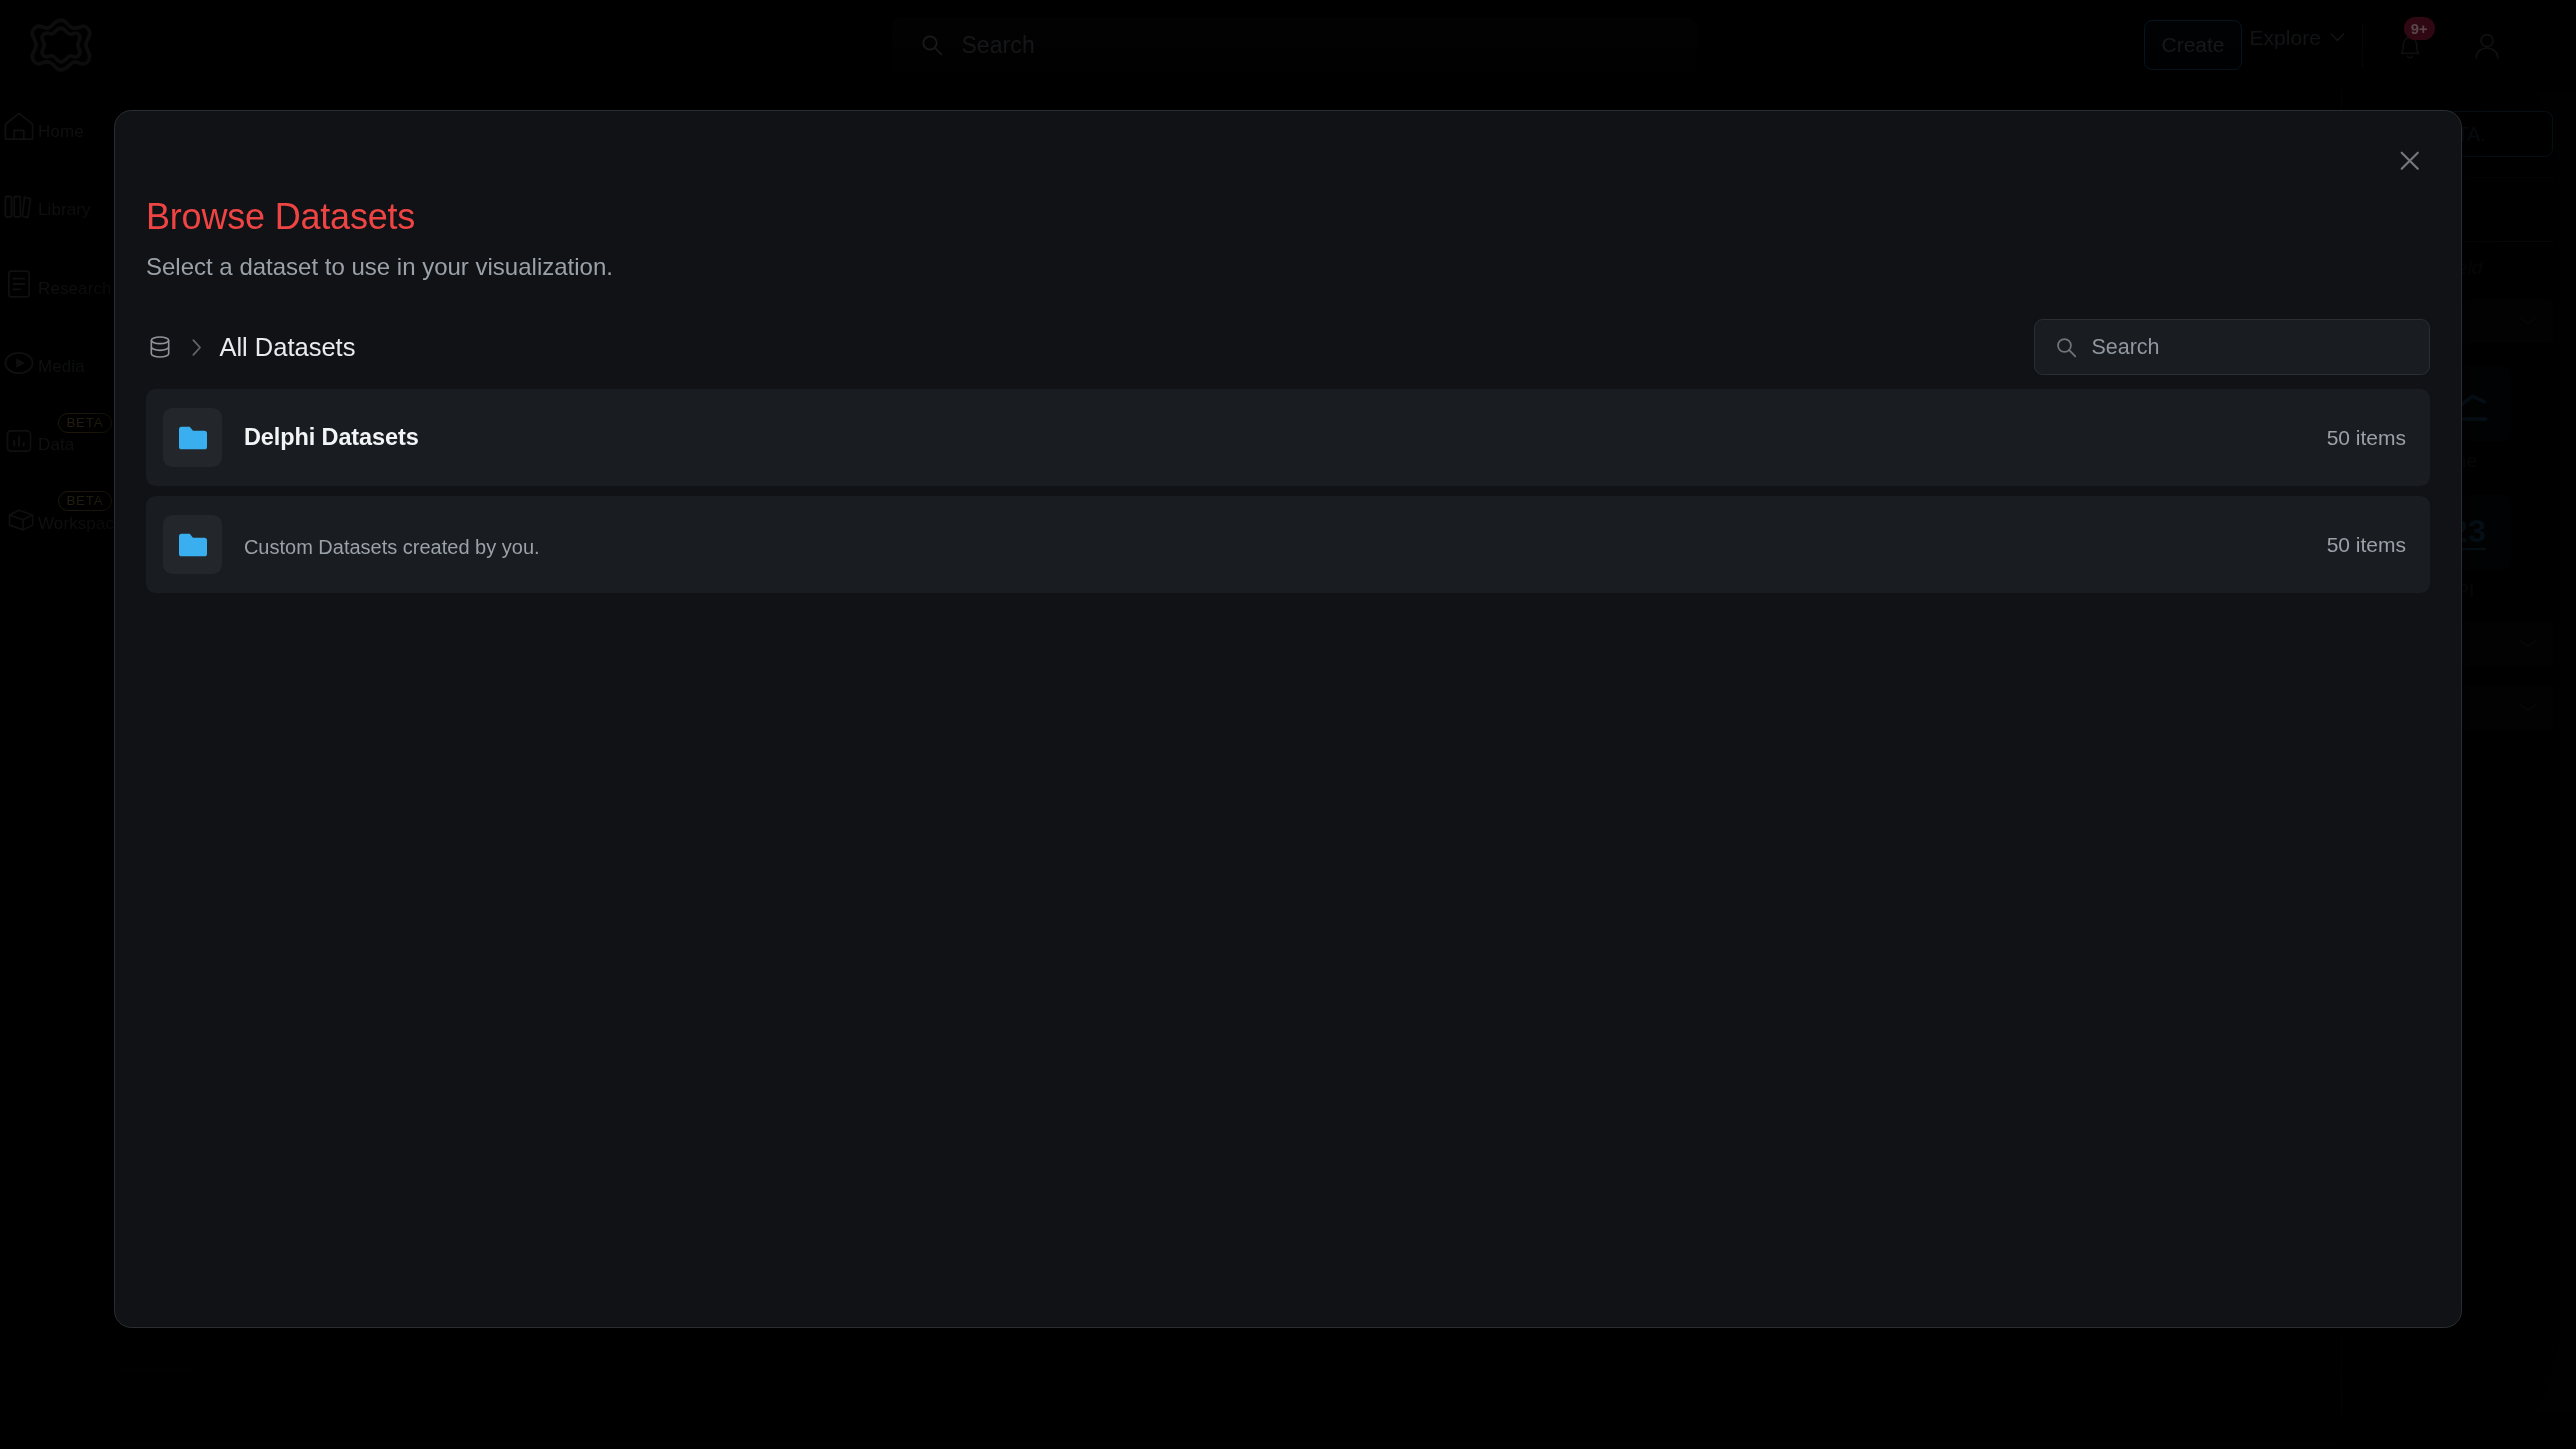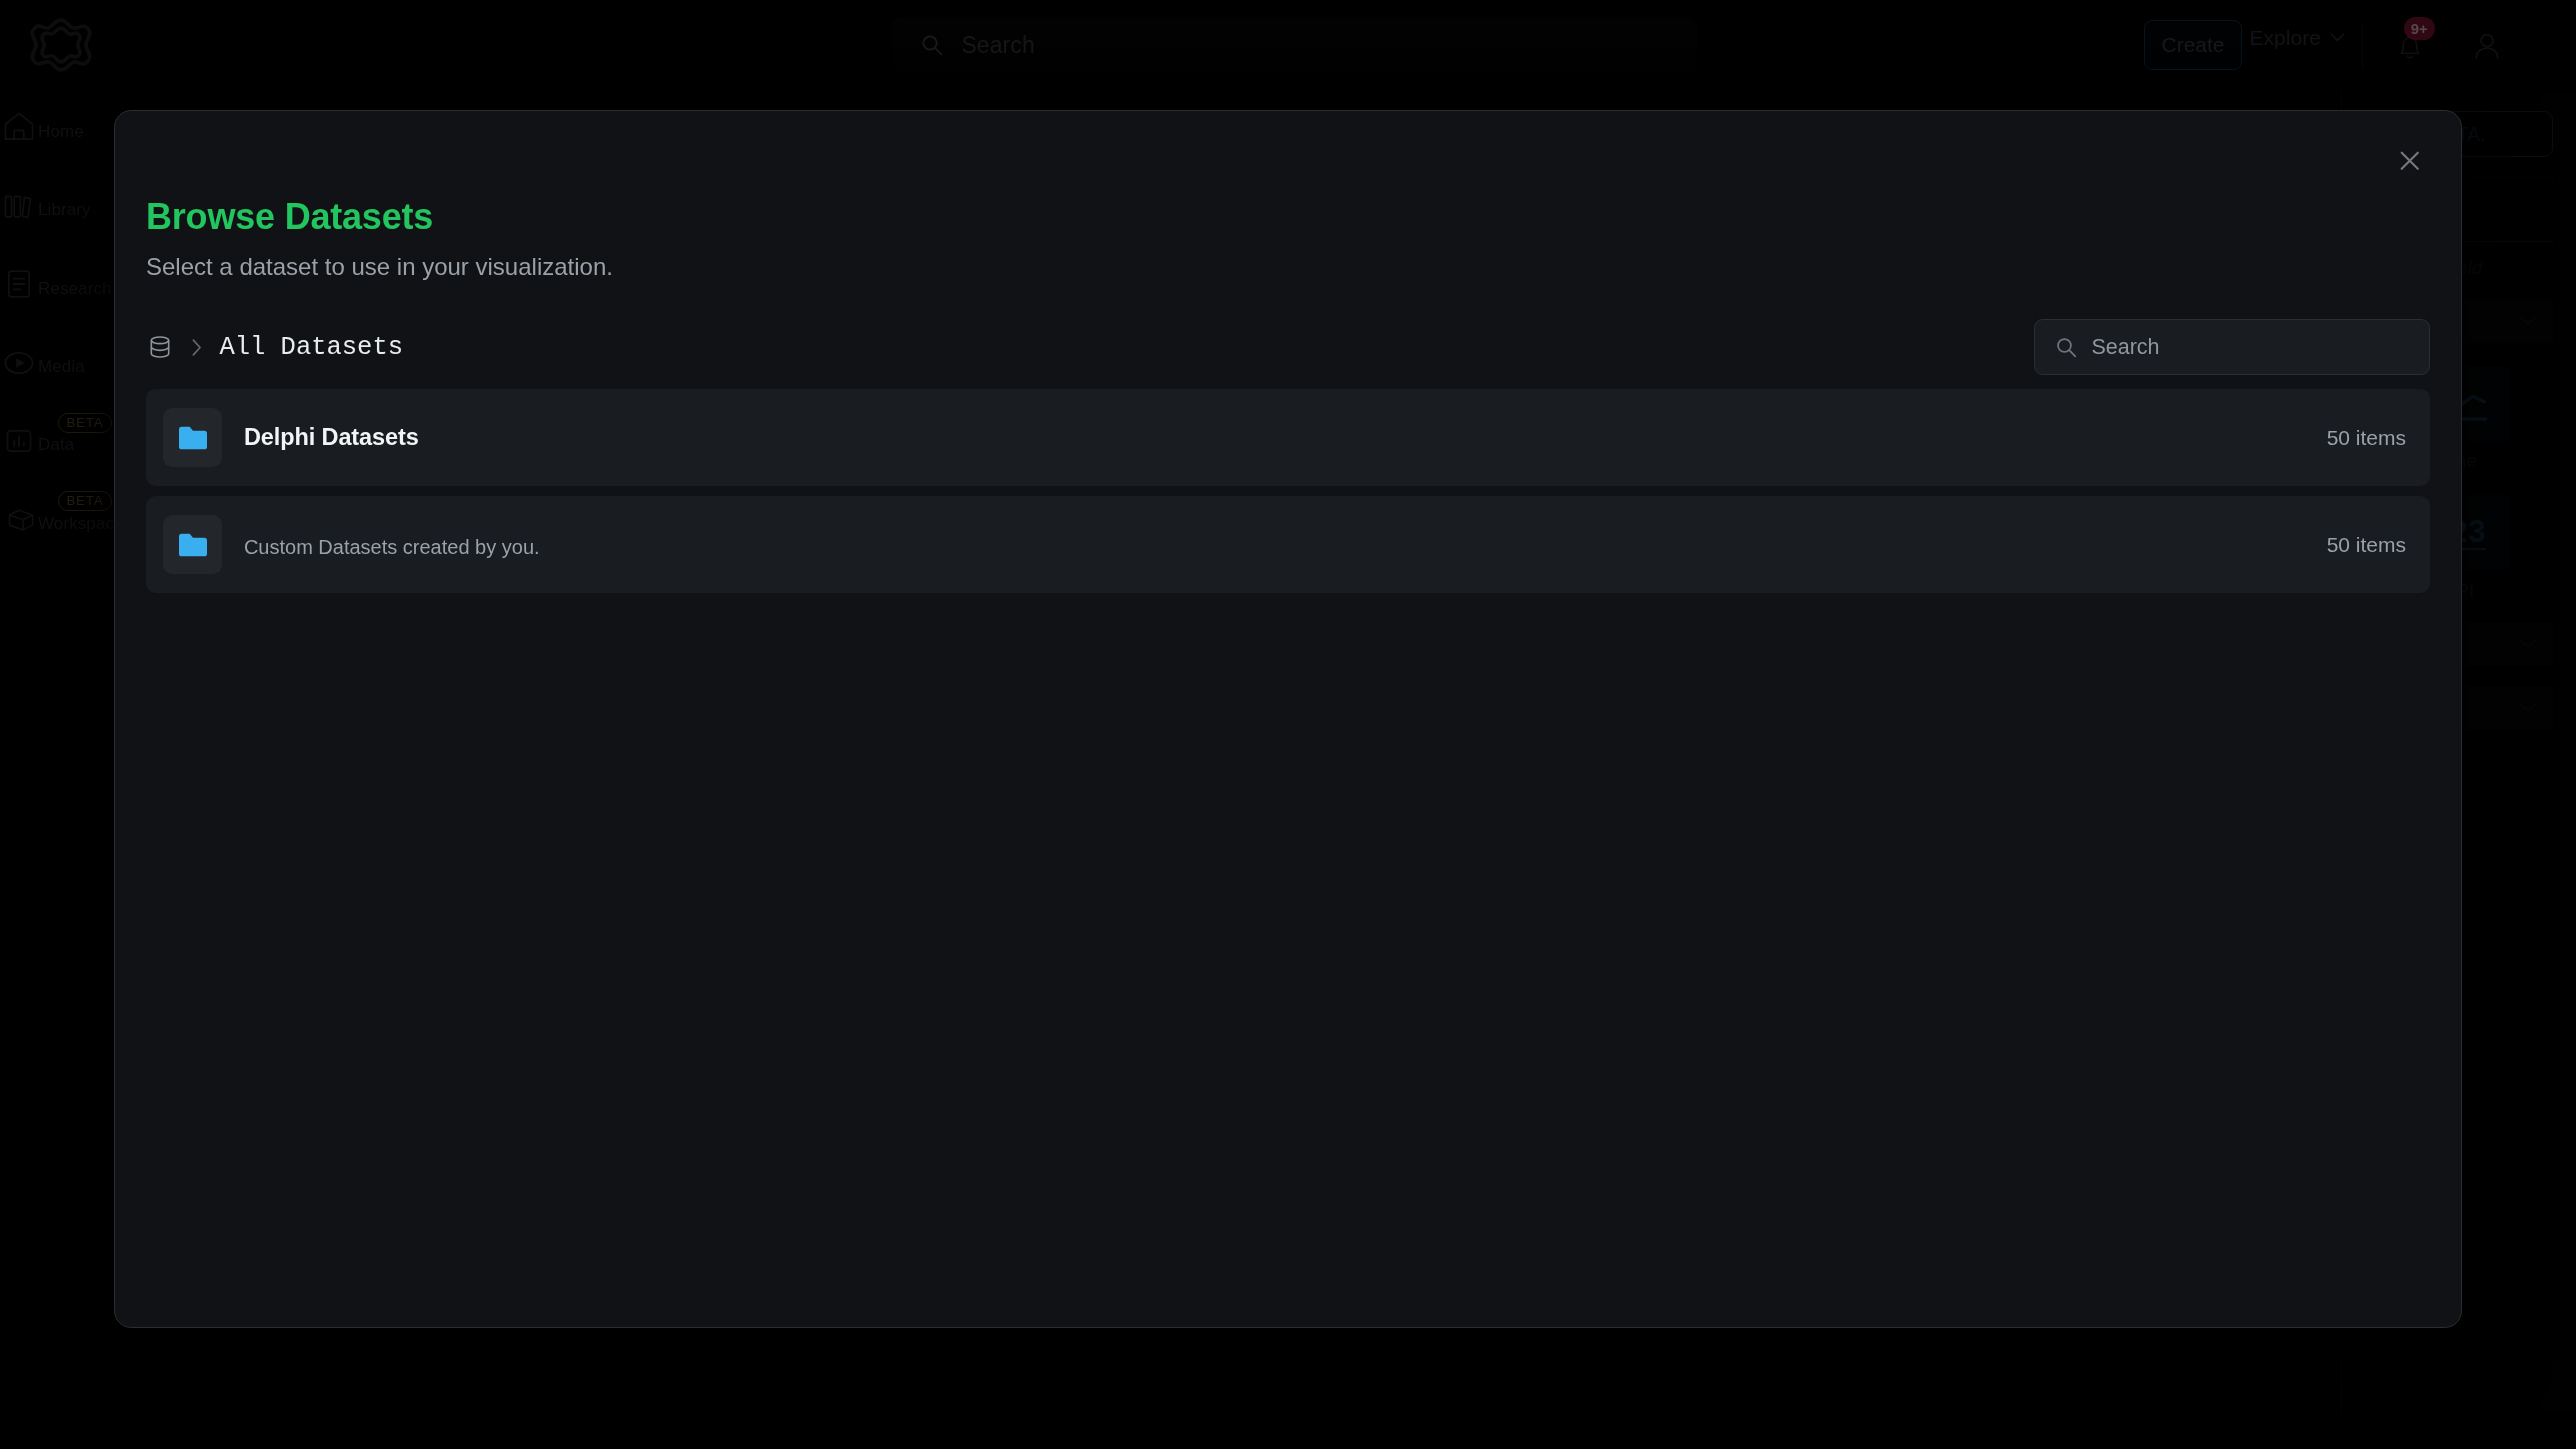--- a/index.html
+++ b/index.html
@@ -194,39 +194,39 @@
   #modal-close {
     position: absolute; right: 29.5px; top: 28px;
     width: 43px; height: 43px;
     display:flex; align-items:center; justify-content:center;
     border-radius: 6.7px;
   }
   #modal-close svg { opacity: .55; }
 
   #modal-title {
     position: absolute; left: 31px; top: 85px;
-    color: #22c55e;
-    font-size: 36px; font-weight: 700;
+    color: #ef4444;
+    font-size: 36px; font-weight: 400;
     letter-spacing: -0.2px;
   }
   #modal-subtitle {
     position: absolute; left: 31px; top: 142px;
     color: #9aa1a9;
     font-size: 24px;
   }
 
   #crumbrow {
     position: absolute; left: 31px; right: 31px; top: 208px;
     height: 56px;
     display: flex; align-items: center;
   }
   #breadcrumb { display: flex; align-items: center; gap: 16px; }
   #breadcrumb .db { width: 28px; height: 28px; opacity: .72; }
   #breadcrumb .crumb-chev { width: 13.4px; height: 19px; opacity: .5; }
-  #breadcrumb .crumb-text { color: #e9ecef; font-size: 25.5px; font-family: Liberation Mono, monospace; }
+  #breadcrumb .crumb-text { color: #e9ecef; font-size: 25.5px; }
 
   #modal-search {
     position: absolute; right: 0; top: 0;
     width: 396px; height: 56px;
     background: #191c20;
     border: 0.7px solid #2b2f34;
     border-radius: 8.7px;
     display:flex; align-items:center;
     padding-left: 20px; gap: 13.4px;
   }

